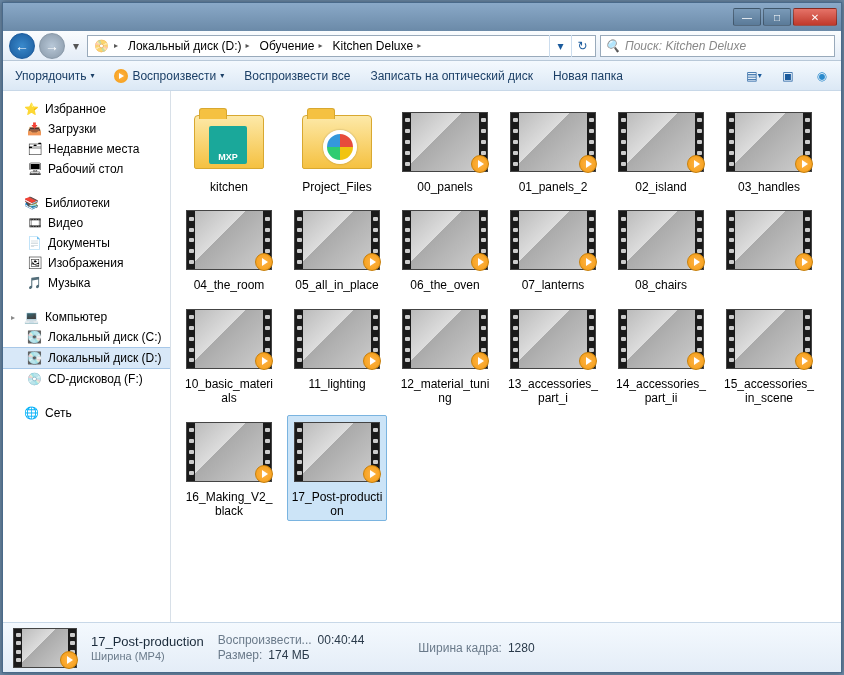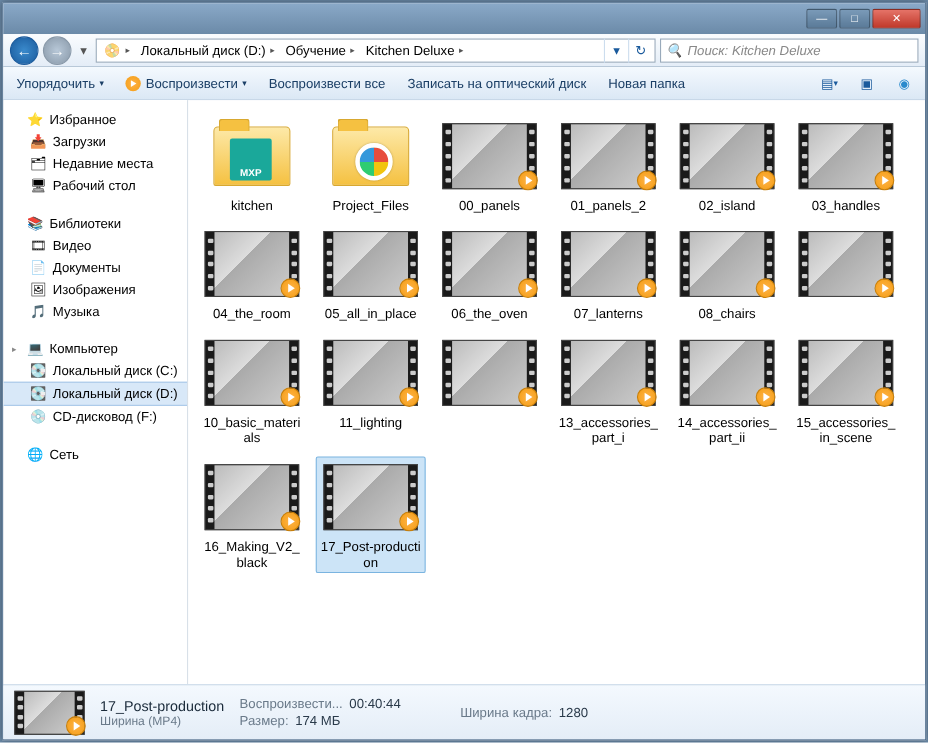--- a/index.html
+++ b/index.html
@@ -497,20 +497,21 @@
               <div class="strip">
                 <div></div>
                 <div></div>
                 <div></div>
                 <div></div>
                 <div></div>
               </div>
               <div class="play"></div>
             </div>
           </div>
+          <div class="lbl">12_material_tuning</div>
         </div>
         <div class="tile">
           <div class="thumb">
             <div class="video-thumb">
               <div class="strip">
                 <div></div>
                 <div></div>
                 <div></div>
                 <div></div>
                 <div></div>

